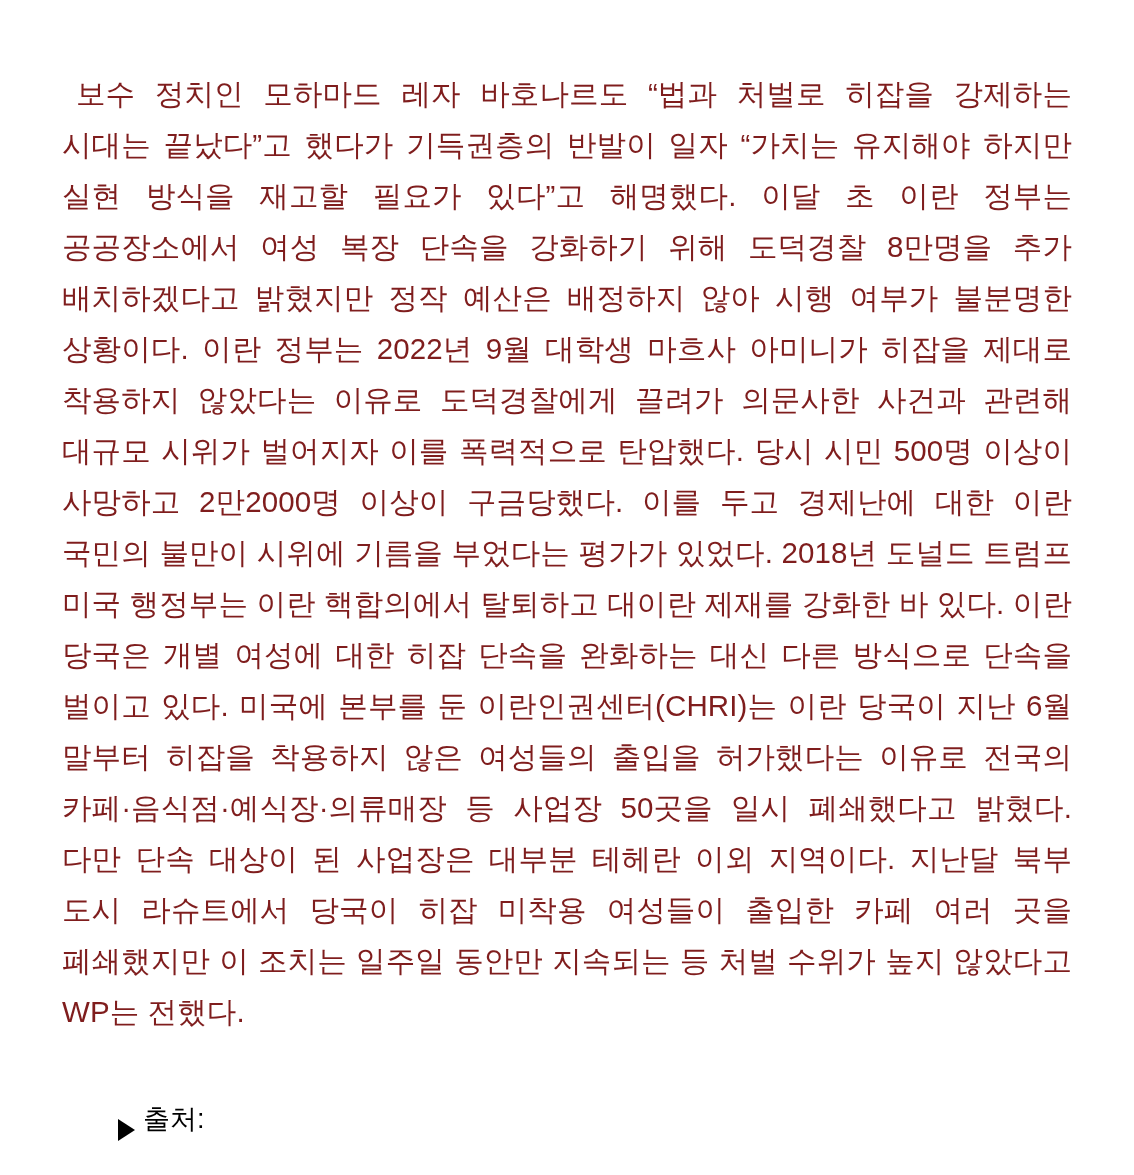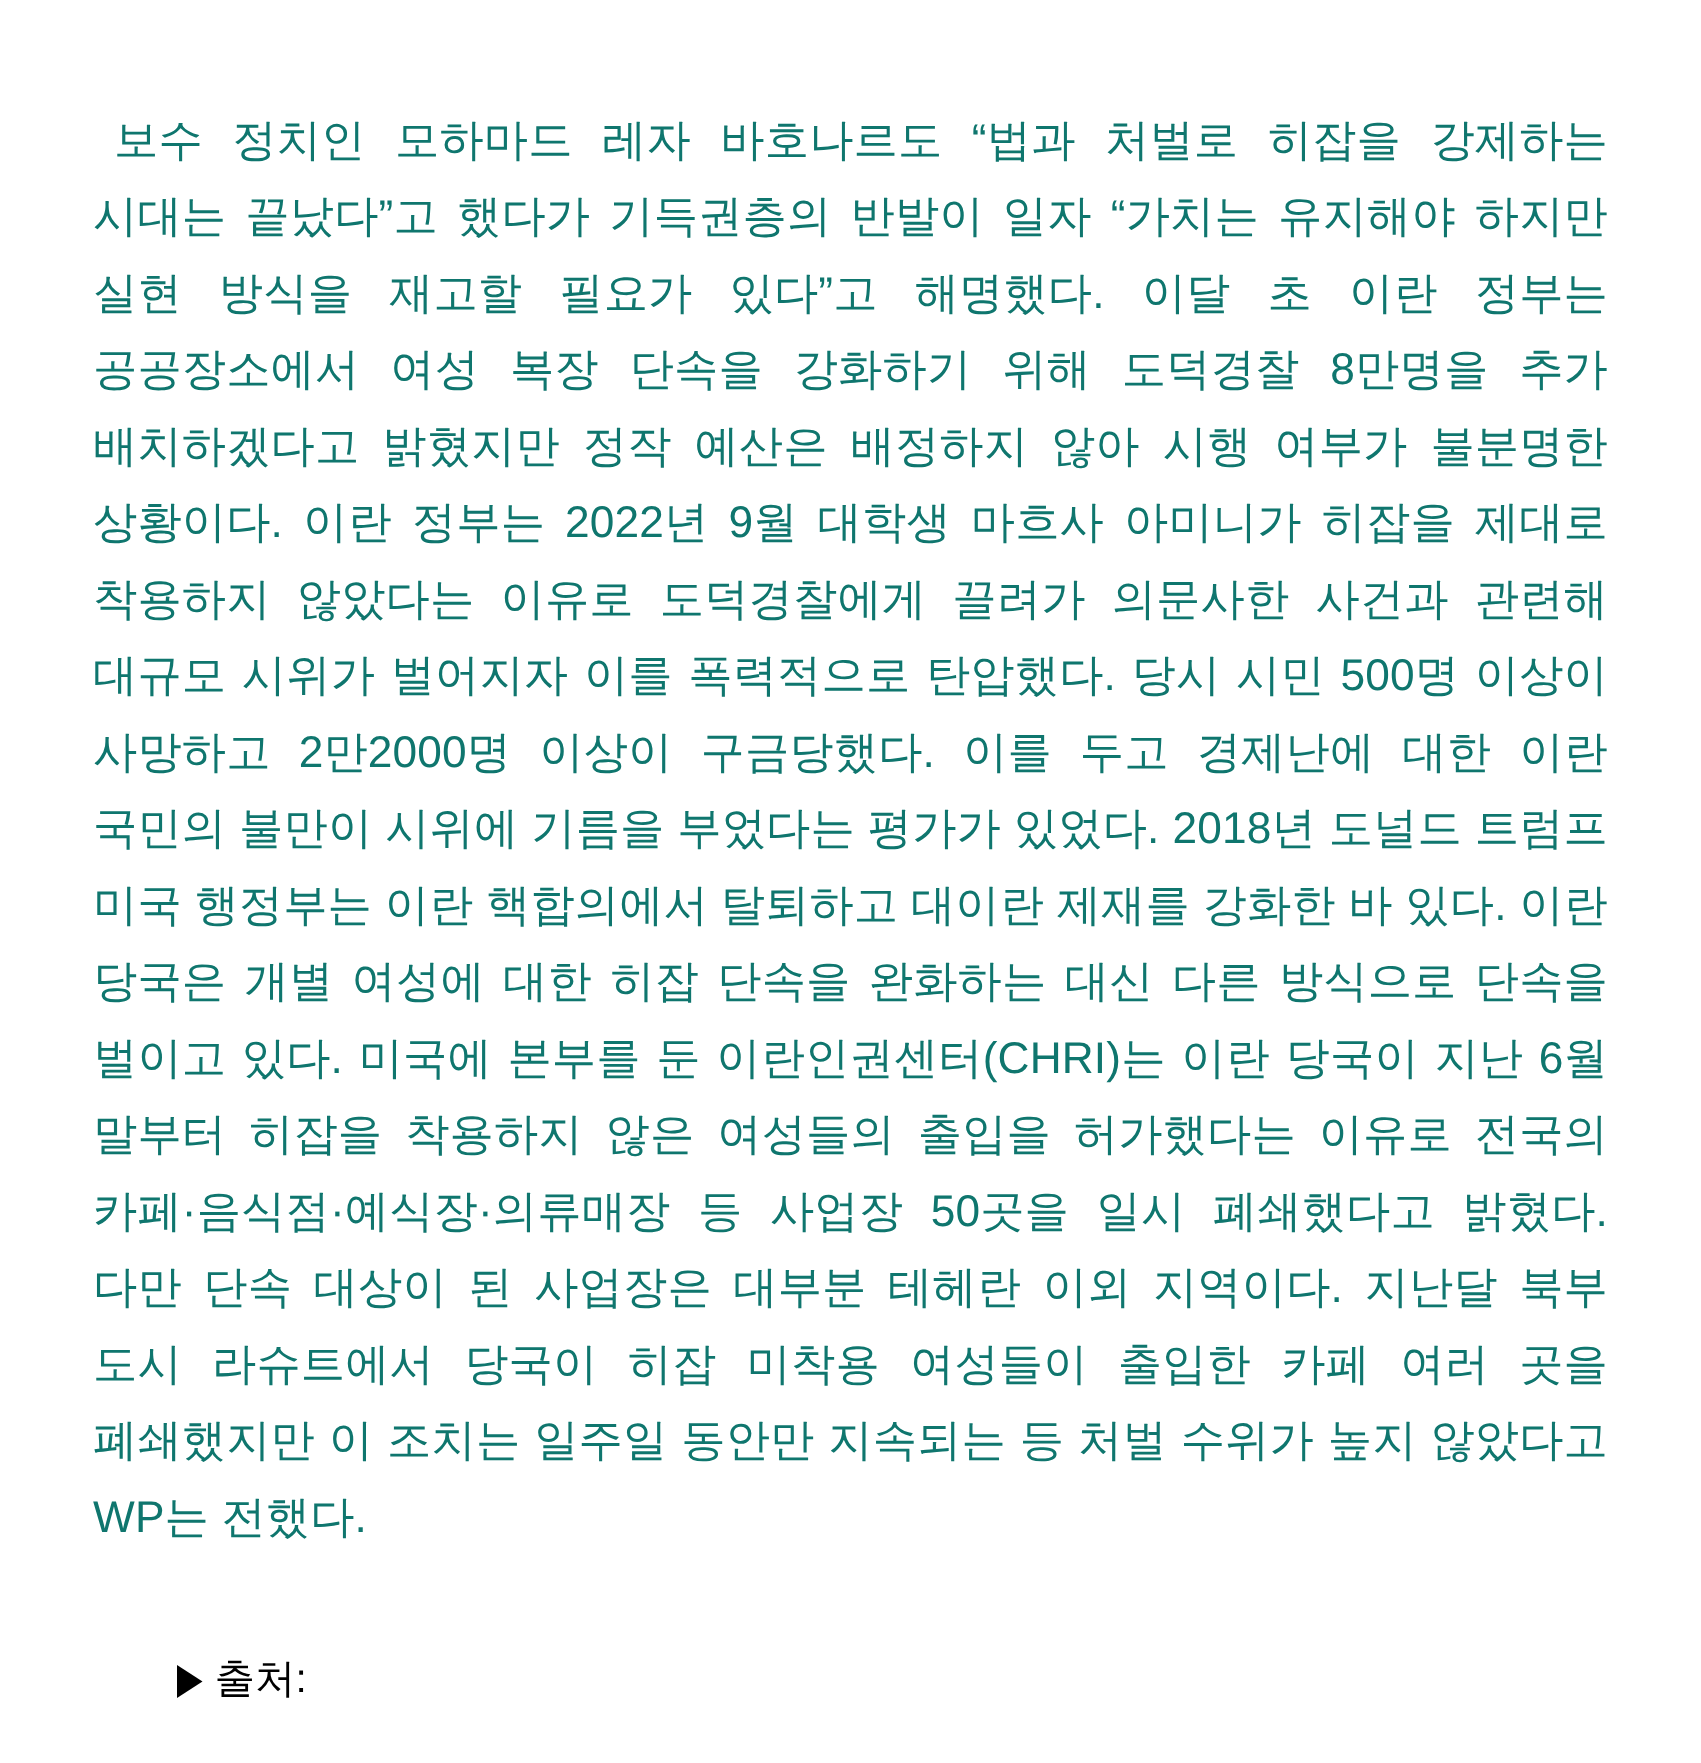--- a/index.html
+++ b/index.html
@@ -22,31 +22,31 @@
     padding: 38px 62px 0 62px;
     background: #ffffff;
   }
   .article-body {
     font-size: 29.5px;
     line-height: 51px;
     text-align: justify;
     text-justify: inter-character;
     word-break: keep-all;
     letter-spacing: 0.1px;
-    color: #0f766e;
+    color: #7f1d1d;
     text-indent: 14px;
   }
   .source-line {
     margin-top: 62px;
     font-size: 27px;
     line-height: 40px;
     color: #000000;
     padding-left: 56px;
     display: flex;
-    align-items: center;
+    align-items: flex-end;
     gap: 4px;
   }
   .triangle-marker {
     display: inline-block;
     width: 0;
     height: 0;
     border-top: 11px solid transparent;
     border-bottom: 11px solid transparent;
     border-left: 17px solid #000000;
     margin-right: 4px;

